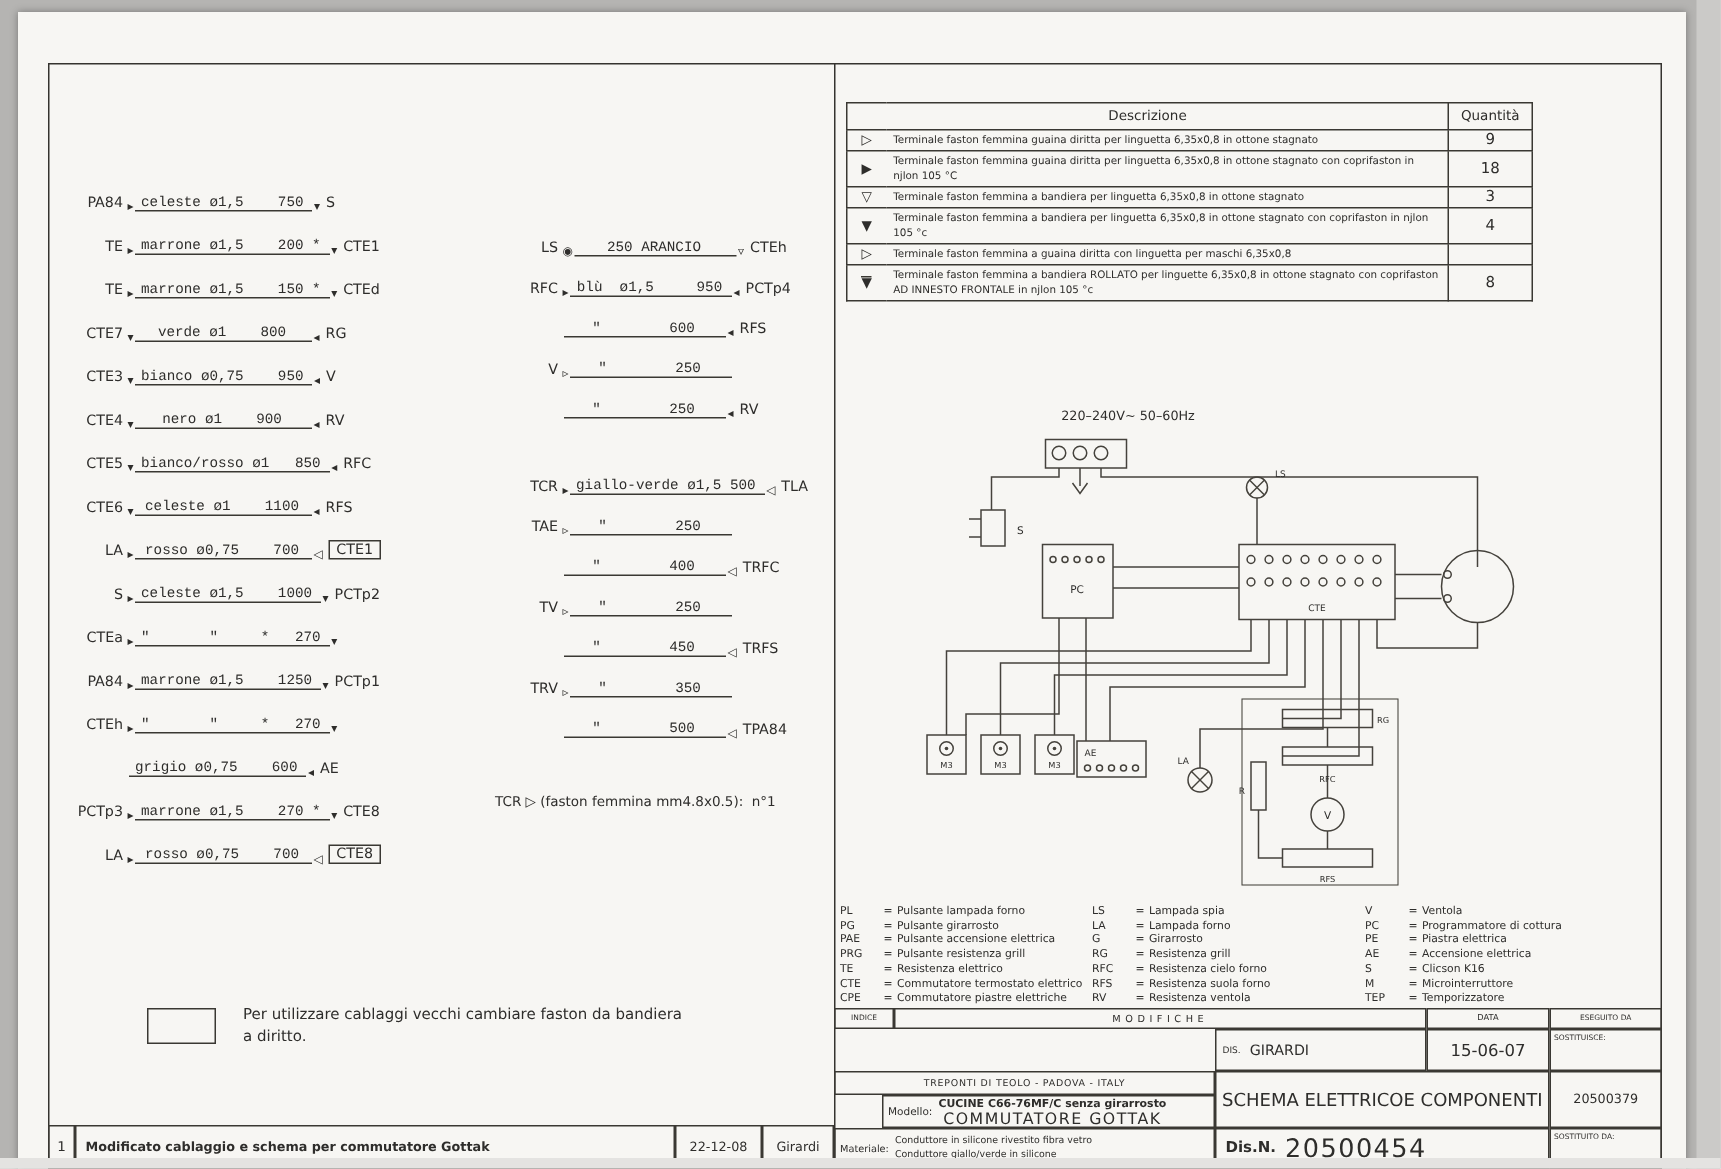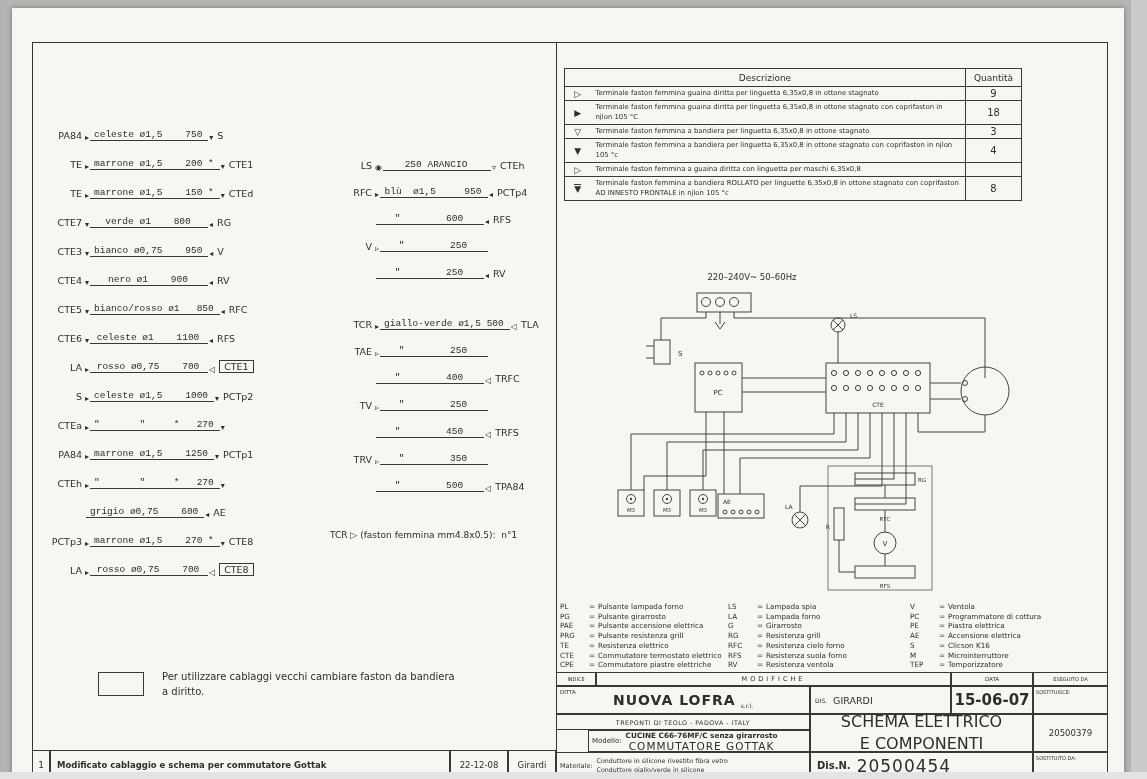--- a/index.html
+++ b/index.html
@@ -72,24 +72,24 @@
   .tc-mod{grid-column:2/4;grid-row:1;font-size:6.5px;letter-spacing:3px;display:flex;align-items:center;justify-content:center;}
   .tc-dat{grid-column:4/5;grid-row:1;font-size:5.5px;display:flex;align-items:center;justify-content:center;}
   .tc-ese{grid-column:5/6;grid-row:1;font-size:5px;display:flex;align-items:center;justify-content:center;}
   .tc-ditta{grid-column:1/3;grid-row:2;display:flex;align-items:center;justify-content:center;gap:5px;}
   .tc-ditta .lab{position:absolute;top:2px;left:3px;font-size:5.5px;}
   .logo{font-size:14px;font-weight:bold;letter-spacing:1px;}
   .srl{font-size:6px;align-self:flex-end;margin-bottom:4px;}
   .tc-dis{grid-column:3/4;grid-row:2;display:flex;align-items:center;padding-left:4px;gap:6px;}
   .tc-dis .lab{font-size:6px;}
   .tc-dis .val{font-size:9.5px;}
-  .tc-date{grid-column:4/5;grid-row:2;display:flex;align-items:center;justify-content:center;font-size:15px;font-weight:bold;}
+  .tc-date{grid-column:4/5;grid-row:2;display:flex;align-items:center;justify-content:center;font-size:11px;}
   .tc-sos{grid-column:5/6;grid-row:2;font-size:5px;padding:2px 2px;}
   .tc-addr{grid-column:1/3;grid-row:3;display:flex;align-items:center;justify-content:center;font-size:6.3px;letter-spacing:.5px;}
-  .tc-title{grid-column:3/5;grid-row:3/5;display:flex;flex-direction:column;align-items:center;justify-content:center;font-size:16px;line-height:1.35;}
+  .tc-title{grid-column:3/5;grid-row:3/5;display:flex;flex-direction:row;align-items:center;justify-content:center;font-size:12px;line-height:1.35;}
   .tc-sosv{grid-column:5/6;grid-row:3/5;display:flex;align-items:center;justify-content:center;font-size:8.5px;}
   .tc-mode{grid-column:1/3;grid-row:4;display:flex;align-items:center;gap:4px;padding-left:3px;margin-left:32px;}
   .tc-mode .lab{font-size:7px;}
   .tc-mode .v1{font-size:7.3px;font-weight:bold;}
   .tc-mode .v2{font-size:10.5px;letter-spacing:1px;}
   .tc-mat{grid-column:1/3;grid-row:5;display:flex;align-items:center;gap:4px;padding-left:3px;}
   .tc-mat .lab{font-size:6.5px;}
   .tc-mat .v{font-size:6.3px;line-height:1.4;}
   .tc-disn{grid-column:3/5;grid-row:5;display:flex;align-items:center;justify-content:flex-start;gap:6px;padding-left:6px;}
   .tc-disn .lab{font-size:10px;font-weight:bold;}
@@ -440,25 +440,20 @@
     <div class="r-txt">Modificato cablaggio e schema per commutatore Gottak</div>
     <div class="r-date">22-12-08</div>
     <div class="r-by">Girardi</div>
   </div>
 
   <div class="tb">
     <div class="tc-ind">INDICE</div>
     <div class="tc-mod">MODIFICHE</div>
     <div class="tc-dat">DATA</div>
     <div class="tc-ese">ESEGUITO DA</div>
-    <div class="tc-ditta">
-      <span class="lab">DITTA</span>
-      <span class="logo">NUOVA LOFRA</span>
-      <span class="srl">s.r.l.</span>
-    </div>
     <div class="tc-dis">
       <span class="lab">DIS.</span>
       <span class="val">GIRARDI</span>
     </div>
     <div class="tc-date">15-06-07</div>
     <div class="tc-sos">SOSTITUISCE:</div>
     <div class="tc-addr">TREPONTI DI TEOLO   -   PADOVA   -   ITALY</div>
     <div class="tc-title">
       <span>SCHEMA ELETTRICO</span>
       <span>E COMPONENTI</span>

